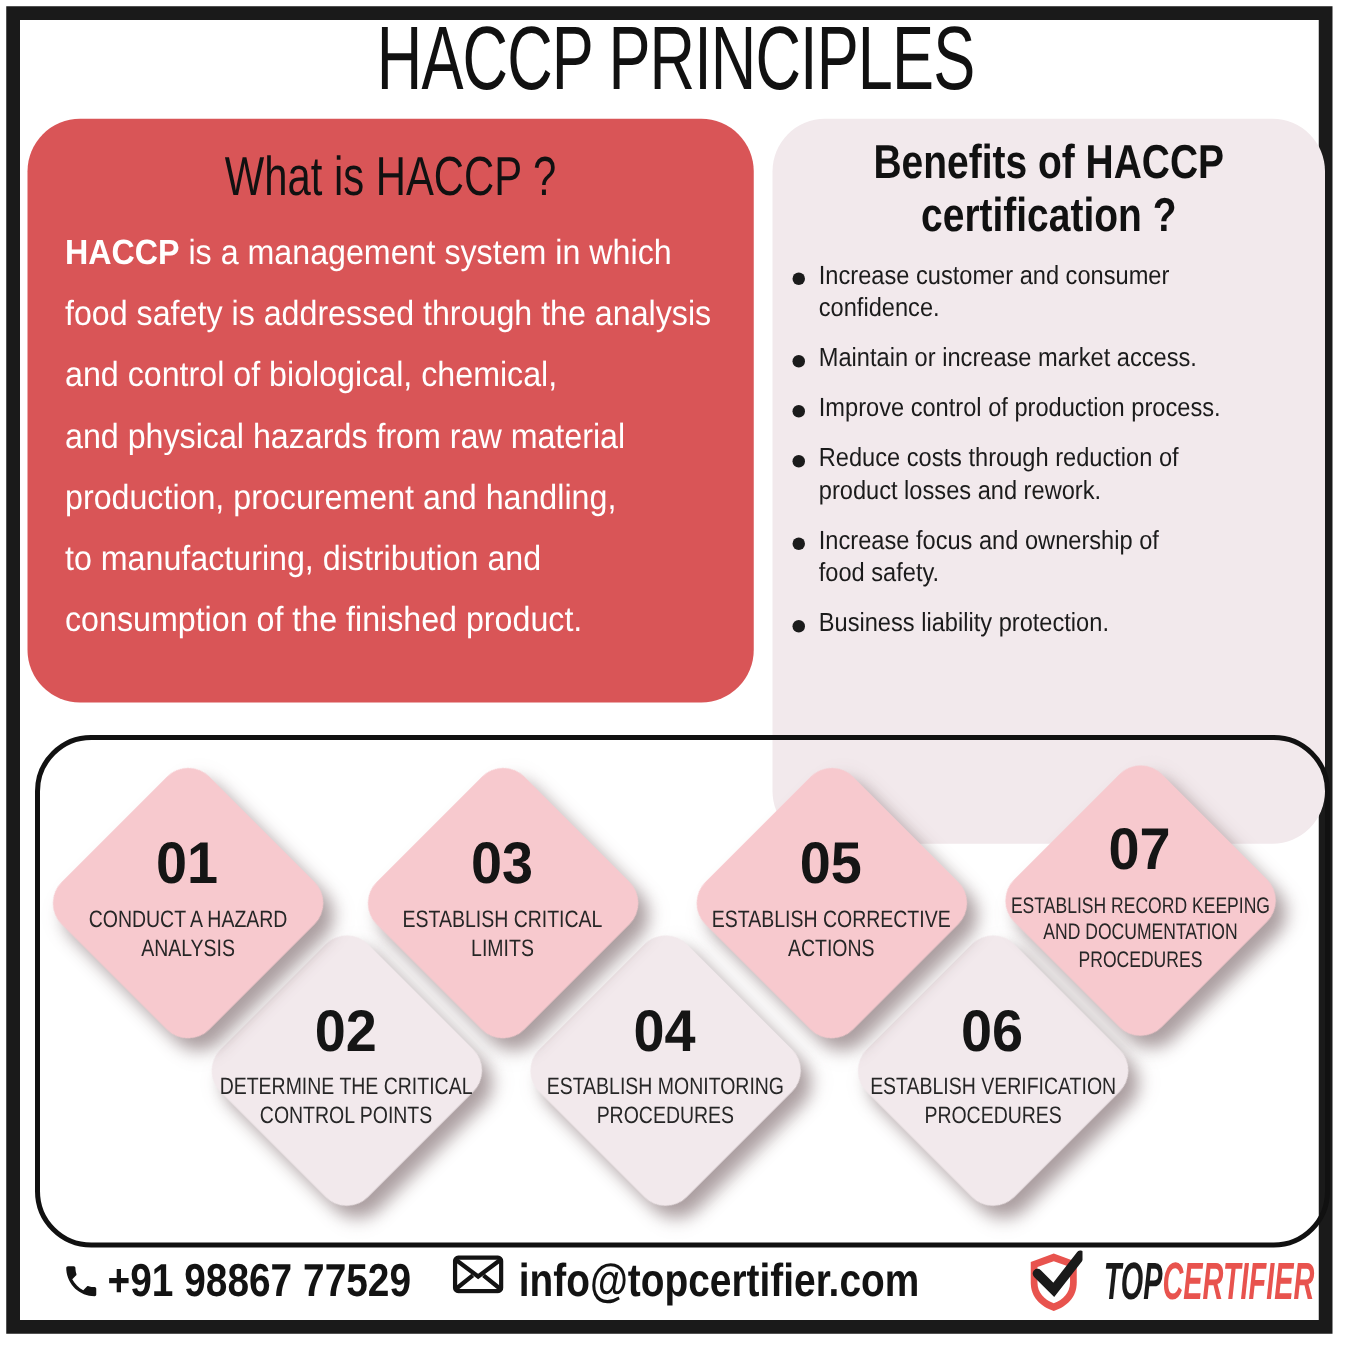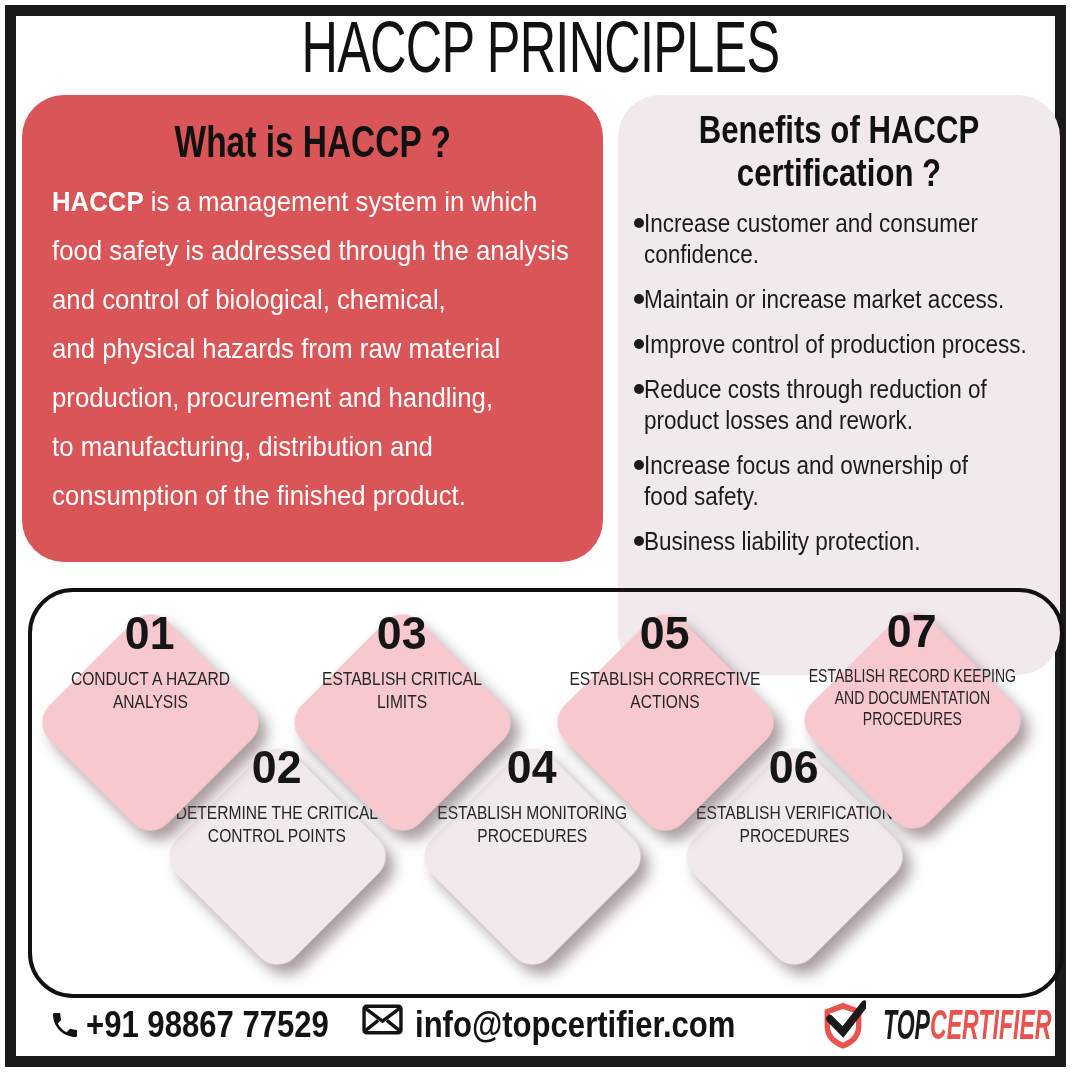--- a/index.html
+++ b/index.html
@@ -10,36 +10,36 @@
   .frame{position:absolute;left:5px;top:5px;right:14px;bottom:13px;border:11px solid #1a1a1a;}
 
   
   .page-title{position:absolute;top:4px;left:0;width:100%;margin:0;text-align:center;
               font-size:72px;line-height:86px;font-weight:400;color:#111;}
   .squeeze{display:inline-block;transform:scaleX(0.70);letter-spacing:-1px;white-space:pre;}
 
   
   .what-box{position:absolute;left:22px;top:95px;width:581px;height:467px;
             background:var(--red-box,#d95557);border-radius:42px;}
-  .what-box h2{margin:22px 0 0;text-align:center;font-size:44px;font-weight:700;color:#111;}
+  .what-box h2{margin:22px 0 0;text-align:center;font-size:44px;font-weight:400;color:#111;}
   .what-box h2 .squeeze{transform:scaleX(0.76);letter-spacing:0;}
   .wb-body{position:absolute;left:30px;top:82px;right:6px;}
   .wb-line{color:#fff;font-size:28px;line-height:49px;white-space:pre;
            transform:scaleX(0.92);transform-origin:left center;}
   .wb-bold{font-weight:700;}
 
   
   .benefits-box{position:absolute;left:618px;top:95px;width:442px;height:580px;
                 background:var(--light-panel,#f2e9ec);border-radius:42px;}
   .benefits-box h2{margin:14px 0 0;width:100%;text-align:center;font-size:38px;font-weight:700;
                    color:#111;line-height:1.12;white-space:pre;
                    transform:scaleX(0.82);transform-origin:center top;}
   .benefits-list{list-style:none;margin:14px 0 0;padding:0 8px 0 16px;
                  display:flex;flex-direction:column;gap:14px;}
-  .benefit-item{display:flex;color:#1b1b1b;font-size:25px;line-height:1.24;}
+  .benefit-item{display:flex;gap:11px;color:#1b1b1b;font-size:21px;line-height:1.24;}
   .dot{flex:0 0 auto;width:10px;height:10px;border-radius:50%;background:#1b1b1b;margin-top:10px;}
   .item-text{white-space:pre;transform:scaleX(0.90);transform-origin:left top;}
 
   
   .principles-box{position:absolute;left:28px;top:588px;width:1028px;height:402px;
                   border:4px solid #111;border-radius:45px;}
   .diamond-wrap{position:absolute;width:235px;height:235px;transform:translate(-50%,-50%);}
   .diamond-wrap:nth-of-type(1){left:118px;top:130px;}
   .diamond-wrap:nth-of-type(2){left:245px;top:264px;}
   .diamond-wrap:nth-of-type(3){left:370px;top:130px;}
@@ -48,21 +48,21 @@
   .diamond-wrap:nth-of-type(6){left:762px;top:264px;}
   .diamond-wrap:nth-of-type(7){left:880px;top:128px;}
   .diamond-wrap:nth-of-type(odd){z-index:3;}
   .diamond-wrap:nth-of-type(even){z-index:2;}
   .diamond-shape{position:absolute;left:50%;top:50%;width:167px;height:167px;border-radius:24px;
                  transform:translate(-50%,-50%) rotate(45deg);
                  filter:drop-shadow(13px 1px 7px rgba(88,62,66,0.5));}
   .diamond-wrap:nth-of-type(odd) .diamond-shape{background:var(--pink-diamond,#f7c9ce);}
   .diamond-wrap:nth-of-type(even) .diamond-shape{background:var(--light-panel,#f2e9ec);}
   .diamond-text{position:absolute;inset:0;z-index:4;display:flex;flex-direction:column;
-                align-items:center;justify-content:flex-start;gap:8px;padding-bottom:10px;}
+                align-items:center;justify-content:center;gap:8px;padding-bottom:10px;}
   .diamond-number{font-size:47px;font-weight:800;color:#151515;transform:scaleX(0.95);}
   .diamond-label{font-size:19px;color:#262626;text-align:center;line-height:1.2;white-space:pre;
                  transform:scaleX(0.82);}
   .diamond-wrap:nth-of-type(7) .diamond-label{font-size:18px;transform:scaleX(0.78);}
 
   
   .footer{position:absolute;left:16px;right:16px;top:994px;height:62px;margin-left:23px;}
   .contact-phone{position:absolute;left:10px;top:50%;transform:translateY(-50%);
                  display:flex;align-items:center;gap:5px;}
   .contact-email{position:absolute;left:323px;top:50%;transform:translateY(-50%);

